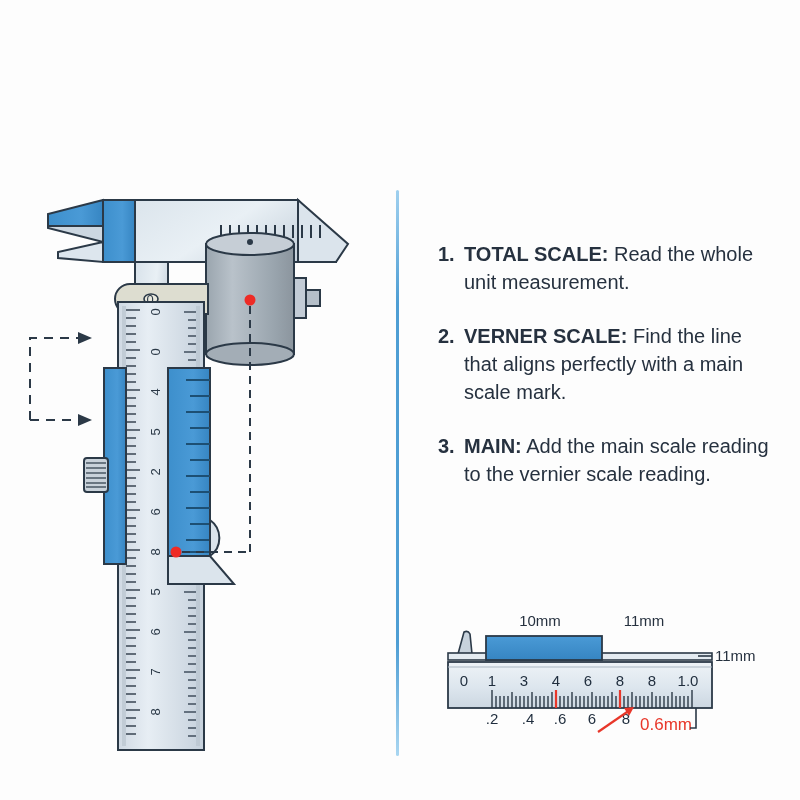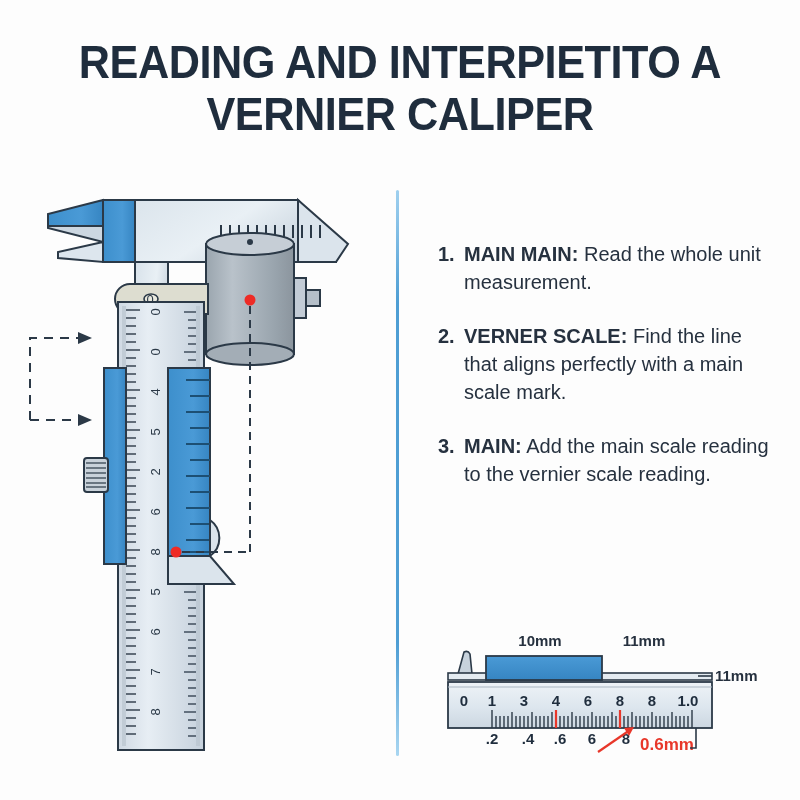--- a/index.html
+++ b/index.html
@@ -61,21 +61,21 @@
     left: 0; top: 0;
     font-weight: bold;
   }
   .step .lbl { font-weight: bold; }
   .step .txt { font-weight: normal; }
 
   
   #caliper { position: absolute; left: 18px; top: 180px; }
 
   
-  #detail { position: absolute; left: 444px; top: 624px; font-weight: bold; }
+  #detail { position: absolute; left: 444px; top: 604px; }
 
   svg { display: block; }
   .lbl-txt {
     font-family: "Liberation Sans", sans-serif;
     font-size: 15px;
     fill: #26313f;
   }
   .lbl-red {
     font-family: "Liberation Sans", sans-serif;
     font-size: 17px;
@@ -90,24 +90,20 @@
     font-family: "Liberation Sans", sans-serif;
     font-size: 13px;
     fill: #2b3947;
   }
 </style>
 </head>
 <body>
 
 <div id="page">
 
-  <div id="title-block">
-    <span class="tline">READING AND INTERPIETITO A</span>
-    <span class="tline">VERNIER CALIPER</span>
-  </div>
 
   <div id="divider"></div>
 
   <div id="caliper">
     <svg width="360" height="580" viewBox="0 0 360 580">
       <defs>
         <linearGradient id="beamGrad" x1="0" y1="0" x2="1" y2="0">
           <stop offset="0%" stop-color="#cfd9e3"></stop>
           <stop offset="35%" stop-color="#e7eef4"></stop>
           <stop offset="100%" stop-color="#c6d1dc"></stop>
@@ -370,21 +366,21 @@
         <polygon points="60,152 74,158 60,164" fill="#2b3947"></polygon>
         <path d="M 12 240 L 60 240" fill="none" stroke="#2b3947" stroke-width="2" stroke-dasharray="9 7"></path>
         <polygon points="60,234 74,240 60,246" fill="#2b3947"></polygon>
       </g>
     </svg>
   </div>
 
   <div id="instructions">
     <div class="step">
       <span class="num">1.</span>
-      <span class="lbl">MAIN MAIN:</span>
+      <span class="lbl">TOTAL SCALE:</span>
       <span class="txt">Read the whole unit measurement.</span>
     </div>
     <div class="step">
       <span class="num">2.</span>
       <span class="lbl">VERNER SCALE:</span>
       <span class="txt">Find the line that aligns perfectly with a main scale mark.</span>
     </div>
     <div class="step">
       <span class="num">3.</span>
       <span class="lbl">MAIN:</span>

